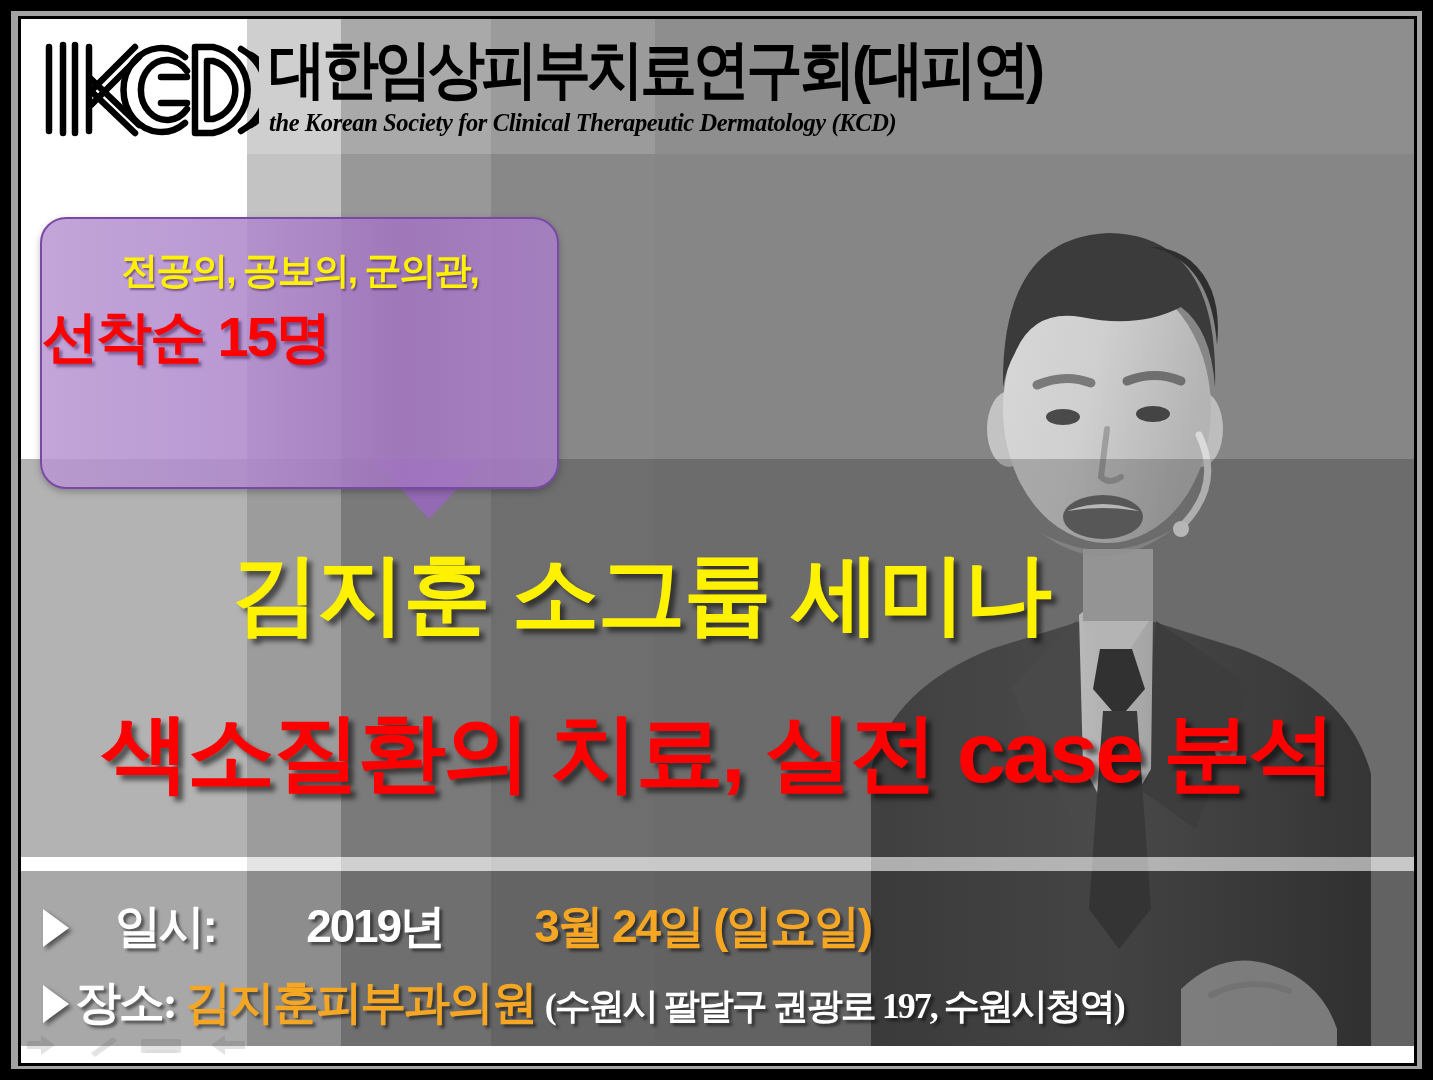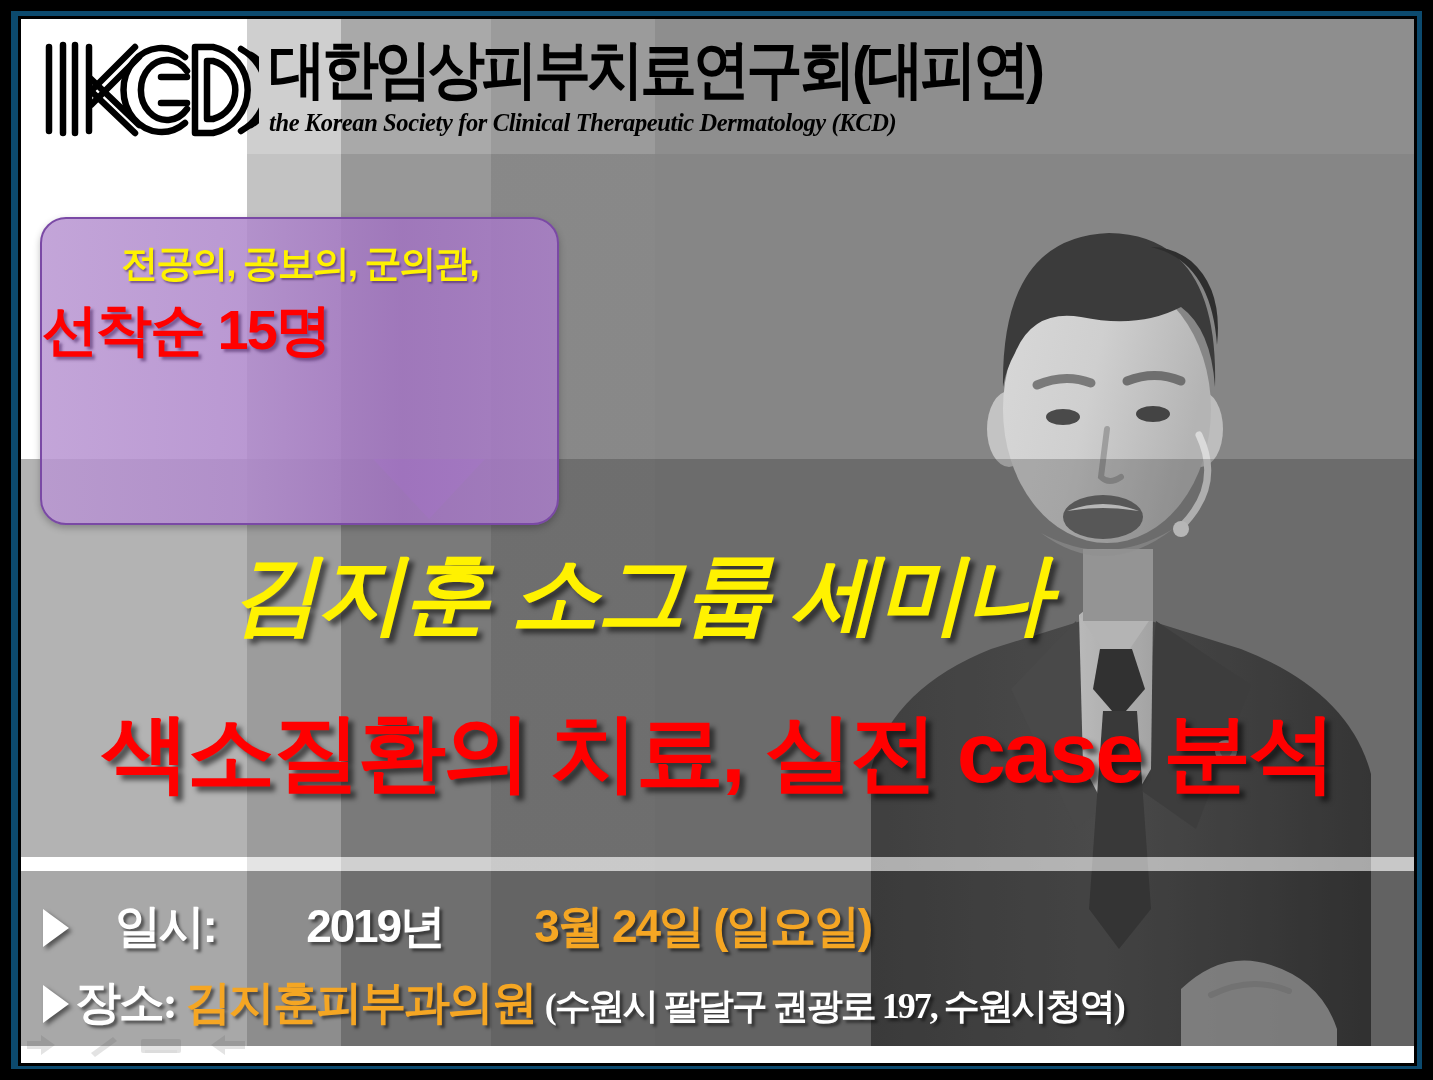--- a/index.html
+++ b/index.html
@@ -5,21 +5,21 @@
   html, body {
     margin: 0;
     padding: 0;
     background: #ffffff;
   }
   #poster {
     position: relative;
     width: 1433px;
     height: 1080px;
     overflow: hidden;
-    background: #0c4a6e;
+    background: #a3a3a3;
     font-family: "Liberation Sans", "DejaVu Sans", sans-serif;
   }
 
   
   .frame-outer {
     position: absolute;
     left: 0; top: 0;
     width: 1433px; height: 1080px;
     border: 11px solid #000000;
     box-sizing: border-box;
@@ -204,32 +204,32 @@
     transform: scaleX(0.96);
     transform-origin: left center;
   }
 
   
   .bubble {
     position: absolute;
     left: 19px;
     top: 198px;
     width: 519px;
-    height: 308px;
+    height: 272px;
     border-radius: 26px;
     background: linear-gradient(to right,
         rgba(185,150,210,0.86) 0%,
         rgba(176,138,204,0.88) 40%,
         rgba(160,116,190,0.90) 70%,
         rgba(168,126,198,0.88) 100%);
     border: 2px solid #7a49a5;
     box-sizing: border-box;
     z-index: 14;
     box-shadow: 0 3px 7px rgba(0,0,0,0.25);
-    padding-top: 22px;
+    padding-top: 29px;
   }
   .bubble-tail {
     position: absolute;
     left: 352px;
     top: 440px;
     width: 0; height: 0;
     border-left: 56px solid transparent;
     border-right: 56px solid transparent;
     border-top: 60px solid rgba(150,104,184,0.92);
     z-index: 13;
@@ -263,21 +263,20 @@
     width: 1239px;
     text-align: center;
     font-size: 88px;
     font-weight: bold;
     color: #FFF200;
     letter-spacing: -2px;
     line-height: 1.1;
     text-shadow: 5px 5px 5px rgba(0,0,0,0.55);
     z-index: 15;
     white-space: nowrap;
-    font-style: italic;
   }
   .sub-title {
     position: absolute;
     left: 0;
     top: 686px;
     width: 1393px;
     text-align: center;
     font-size: 86px;
     font-weight: bold;
     color: #FF0000;

